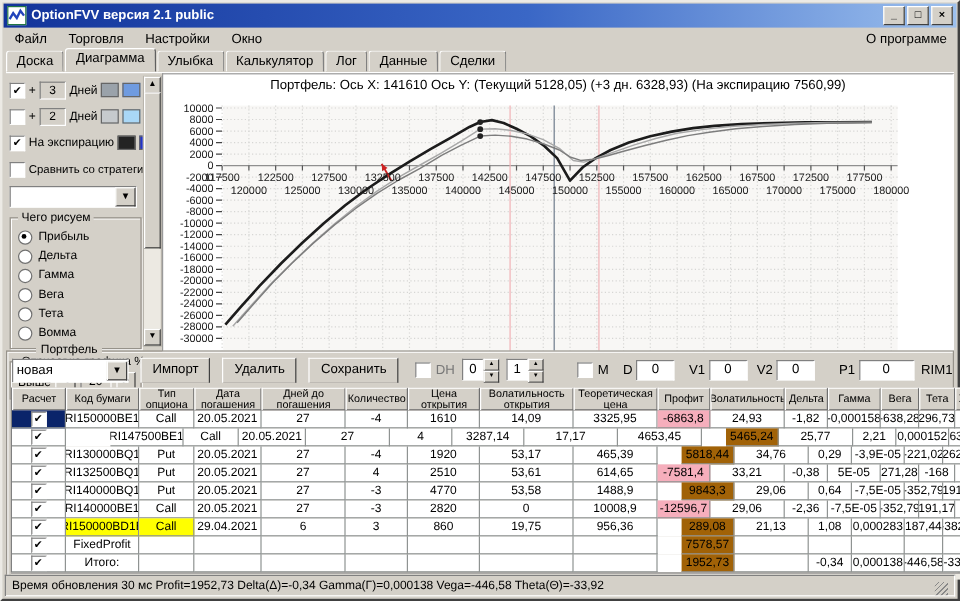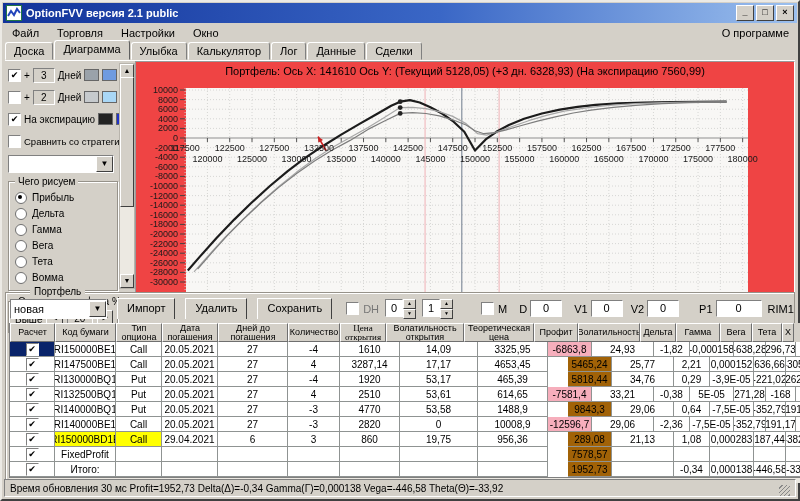--- a/index.html
+++ b/index.html
@@ -38,21 +38,21 @@
   .render-row{display:flex;align-items:center;gap:4px;height:18px;}
   .small-btn{width:20px;height:16px;background:#d4d0c8;border:1px solid;border-color:#fff #404040 #404040 #fff;text-align:center;line-height:14px;font-size:10px;}
   .render-val{width:34px;height:14px;background:#d4d0c8;border:1px solid;border-color:#808080 #fff #fff #808080;text-align:center;font-size:10px;line-height:14px;}
   
   .side-scroll{position:absolute;left:114px;top:2px;width:14px;height:224px;background:#ece9e2;border:1px solid #b8b4ac;}
   .sc-btn{position:absolute;left:0;width:12px;height:12px;background:#d4d0c8;border:1px solid;border-color:#fff #404040 #404040 #fff;font-size:7px;text-align:center;line-height:11px;}
   .sc-up{top:0;}
   .sc-down{bottom:0;}
   .sc-thumb{position:absolute;left:0;top:13px;width:12px;height:128px;background:#d4d0c8;border:1px solid;border-color:#fff #404040 #404040 #fff;}
   
-  .chartpanel{position:absolute;left:130px;top:0;right:0;height:230px;background:#ef4444;border:1px solid;border-color:#9a9a9a #fff #fff #9a9a9a;}
+  .chartpanel{position:absolute;left:130px;top:0;right:0;height:230px;background:#ffffff;border:1px solid;border-color:#9a9a9a #fff #fff #9a9a9a;}
   .chart-title{height:15px;text-align:center;padding-top:3px;font-size:11px;}
   
   .portfolio{position:absolute;left:3px;top:290px;right:3px;height:190px;border:1px solid #96928a;box-shadow:inset 1px 1px 0 #fff;}
   .portfolio .g-title{position:absolute;top:-7px;left:24px;background:#d4d0c8;padding:0 4px;font-size:10px;}
   .ptoolbar{position:absolute;left:4px;top:5px;right:0;height:21px;display:flex;align-items:center;white-space:nowrap;overflow:hidden;}
   .pt-select{display:flex;width:92px;height:18px;border:1px solid;border-color:#808080 #fff #fff #808080;background:#fff;align-items:center;padding-left:3px;flex:0 0 auto;}
   .pt-btn{height:20px;padding:0 9px;background:#d4d0c8;border:1px solid;border-color:#fff #404040 #404040 #fff;line-height:18px;margin-left:10px;flex:0 0 auto;}
   .spin{display:flex;margin-left:6px;flex:0 0 auto;}
   .spin .sp-val{width:16px;height:16px;border:1px solid;border-color:#808080 #fff #fff #808080;background:#fff;text-align:center;line-height:16px;}
   .spin .sp-arrows{display:flex;flex-direction:column;}
@@ -397,21 +397,21 @@
     </div>
 
     <div class="ptable" id="ptable">
         <div class="t-row header">
           <div class="t-cell" style="width: 45px;">Расчет</div>
           <div class="t-cell" style="width: 61px;">Код бумаги</div>
           <div class="t-cell" style="width: 46px;">Тип опциона</div>
           <div class="t-cell" style="width: 56px;">Дата погашения</div>
           <div class="t-cell" style="width: 70px;">Дней до погашения</div>
           <div class="t-cell" style="width: 52px;">Количество</div>
-          <div class="t-cell" style="width: 46px; font-family: Liberation Serif, serif;">Цена открытия</div>
+          <div class="t-cell" style="width: 60px;">Цена открытия</div>
           <div class="t-cell" style="width: 78px;">Волатильность открытия</div>
           <div class="t-cell" style="width: 70px;">Теоретическая цена</div>
           <div class="t-cell" style="width: 44px;">Профит</div>
           <div class="t-cell" style="width: 62px;">Волатильность</div>
           <div class="t-cell" style="width: 36px;">Дельта</div>
           <div class="t-cell" style="width: 44px;">Гамма</div>
           <div class="t-cell" style="width: 32px;">Вега</div>
           <div class="t-cell" style="width: 30px;">Тета</div>
           <div class="t-cell" style="width: 12px;">Х</div>
         </div>
@@ -432,21 +432,21 @@
           <div class="t-cell" style="width: 36px;">-1,82</div>
           <div class="t-cell" style="width: 44px;">-0,000158</div>
           <div class="t-cell" style="width: 32px;">-638,28</div>
           <div class="t-cell" style="width: 30px;">296,73</div>
           <div class="t-cell" style="width: 12px;"></div>
         </div>
         <div class="t-row">
           <div class="t-cell" style="width: 45px;">
             <span class="cb checked"></span>
           </div>
-          <div class="t-cell" style="width: 61px;">RI147500BE1</div>
+          <div class="t-cell" style="width: 61px; margin-left: 37px;">RI147500BE1</div>
           <div class="t-cell" style="width: 46px;">Call</div>
           <div class="t-cell" style="width: 56px;">20.05.2021</div>
           <div class="t-cell" style="width: 70px;">27</div>
           <div class="t-cell" style="width: 52px;">4</div>
           <div class="t-cell" style="width: 60px;">3287,14</div>
           <div class="t-cell" style="width: 78px;">17,17</div>
           <div class="t-cell" style="width: 70px; text-align: center;">4653,45</div>
           <div class="t-cell pos" style="width: 44px;">5465,24</div>
           <div class="t-cell" style="width: 62px;">25,77</div>
           <div class="t-cell" style="width: 36px;">2,21</div>

